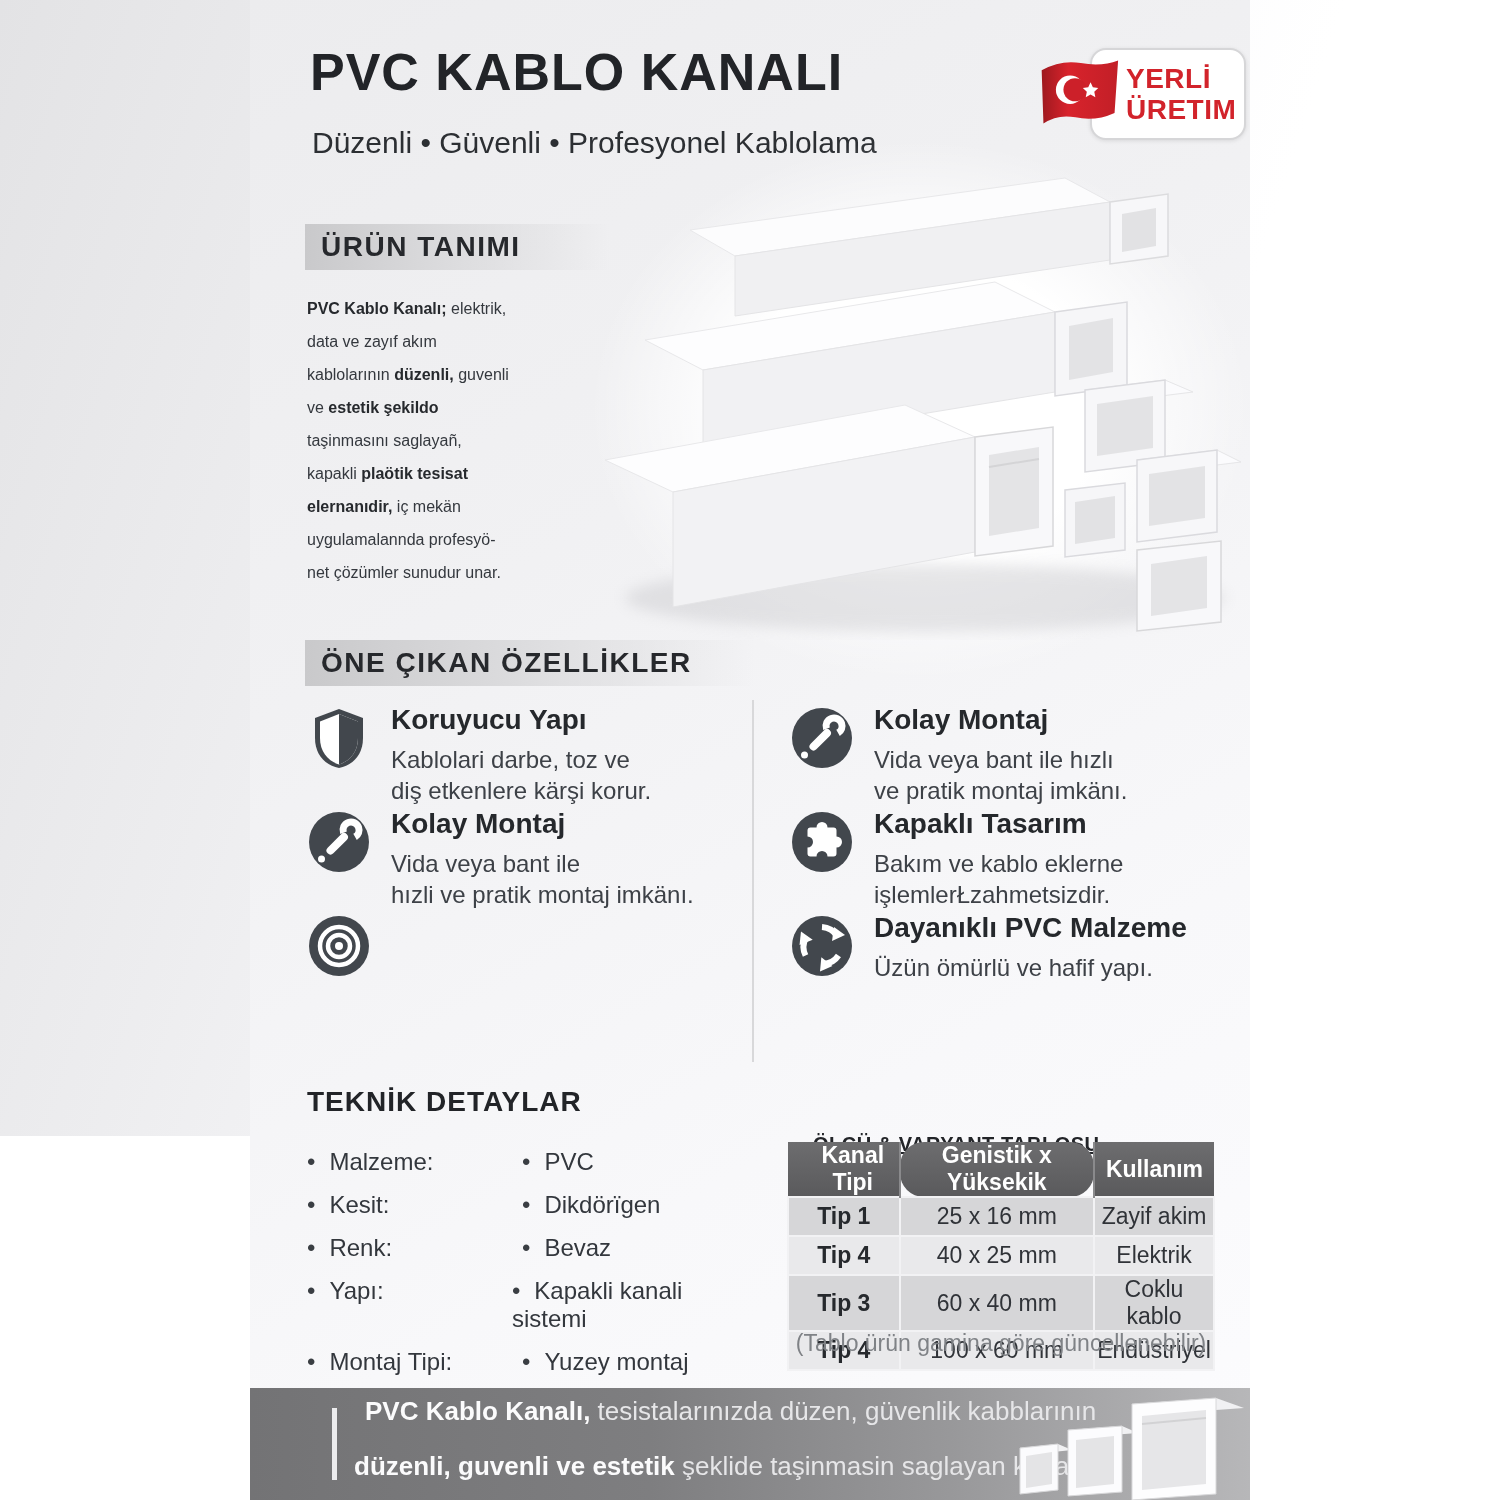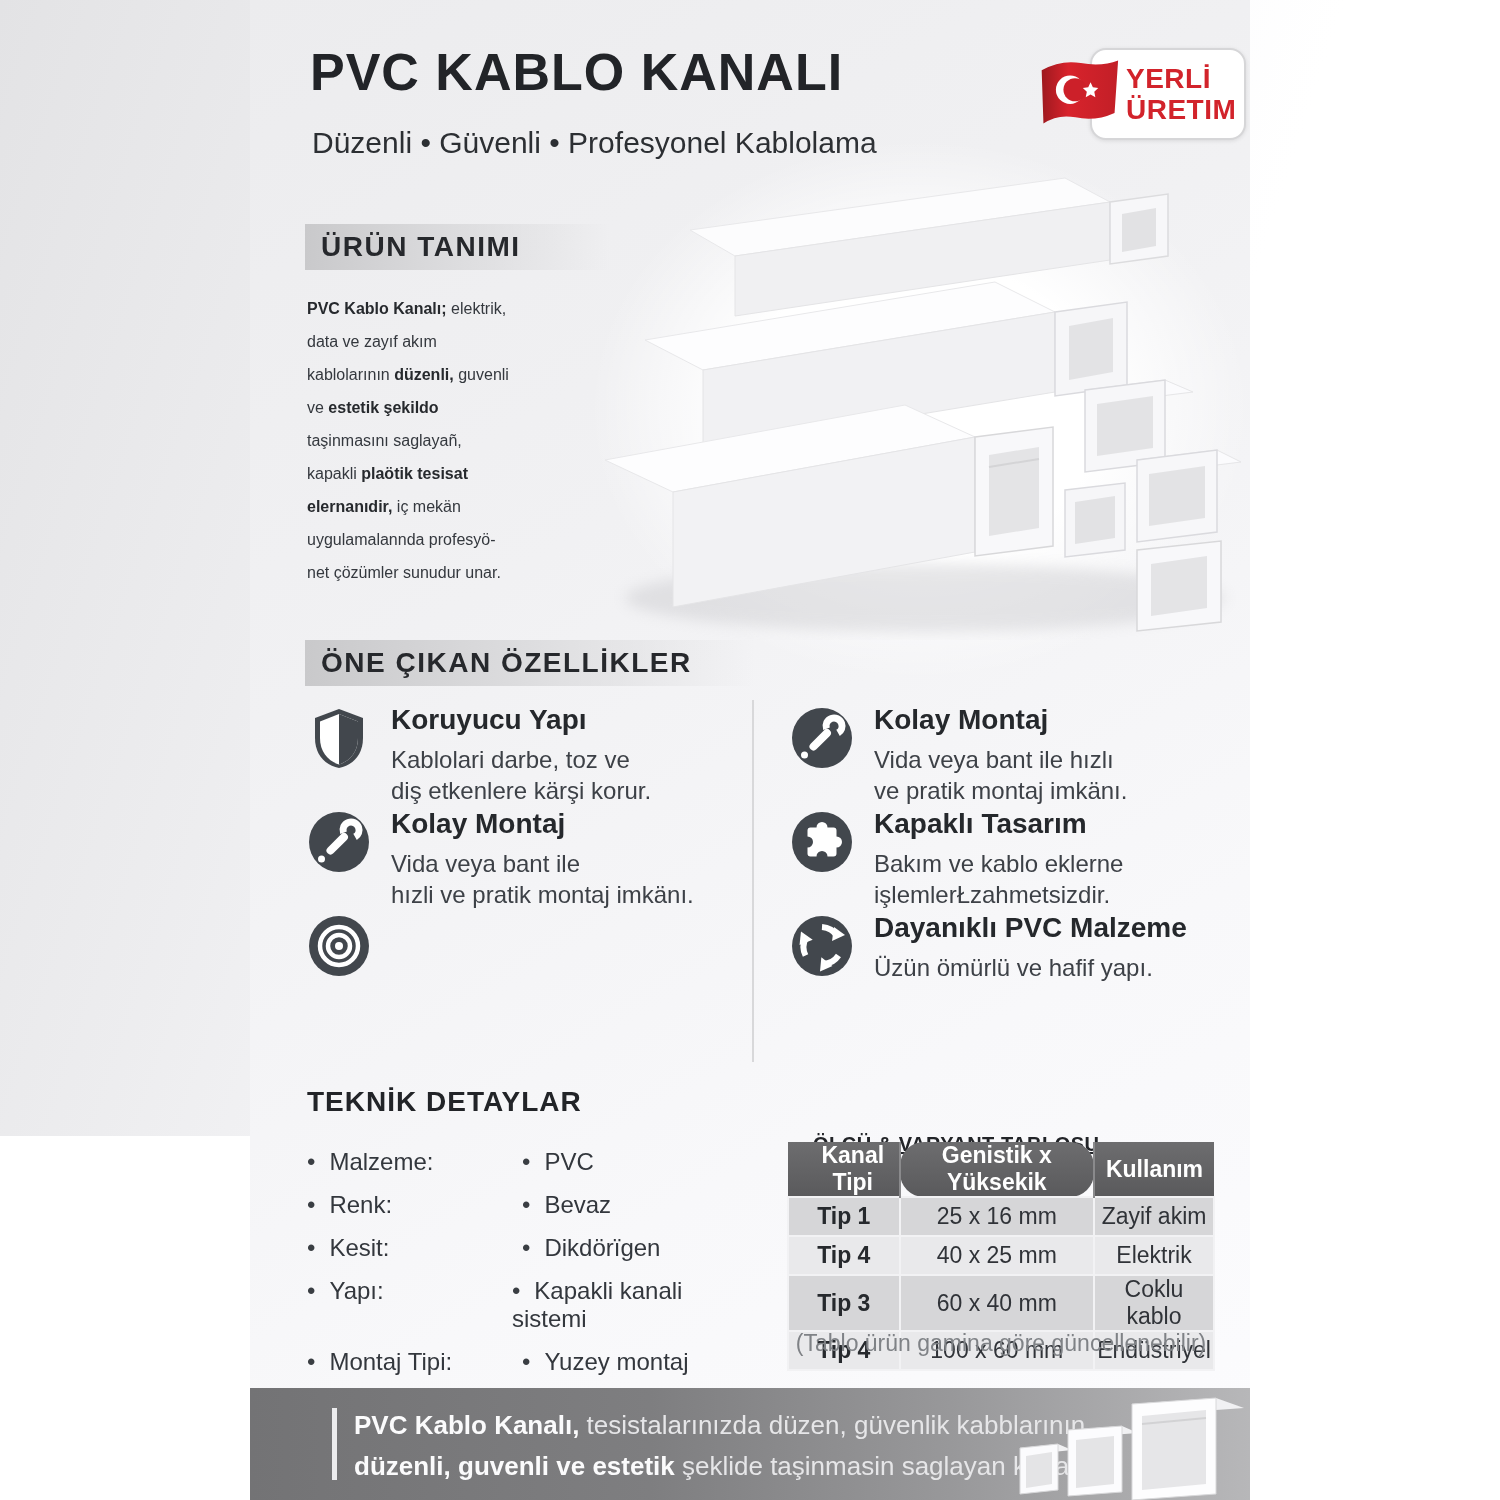--- a/index.html
+++ b/index.html
@@ -64,21 +64,21 @@
   .sizes tr.dark td { background:#d6d6d8; }
   .sizes tr.light td { background:#e9e9eb; }
   .c1 { width:112px;padding-left:19px; } .c2 { width:196px;border-radius:24px; } .c3 { width:120px; }
   .note { position:absolute; left:537px; top:1330px; width:428px; text-align:center; font-size:23px; color:#7f8286; }
 
   
   .footer { position:absolute; left:0; top:1388px; width:1000px; height:112px;
             background:linear-gradient(90deg,#737375 0%,#7e7e80 40%,#98989a 70%,#b7b7b9 100%); }
   .footer-bar { position:absolute; left:82px; top:20px; width:5px; height:72px; background:#ececee; }
   .fline { position:absolute; left:104px; font-size:26px; color:#e6e6e8; white-space:nowrap; }
-  #fline1 { top:22px; }
+  #fline1 { top:8px;margin-left:11px; }
   #fline2 { top:63px; }
   .footer .b { color:#fbfbfc; }
   .footer-art { position:absolute; right:2px; bottom:0; width:236px; height:110px; }
 </style>
 </head>
 <body>
 
 <div class="canvas">
   <div class="panel">
 
@@ -249,26 +249,26 @@
       </div>
     </div>
 
     <div class="tech-h">TEKNİK DETAYLAR</div>
     <div class="tech-list">
       <div class="tech-row">
         <div class="tech-label bullet">Malzeme:</div>
         <div class="tech-value bullet">PVC</div>
       </div>
       <div class="tech-row">
+        <div class="tech-label bullet">Kesit:</div>
+        <div class="tech-value bullet">Dikdörïgen</div>
+      </div>
+      <div class="tech-row">
         <div class="tech-label bullet">Renk:</div>
         <div class="tech-value bullet">Bevaz</div>
-      </div>
-      <div class="tech-row">
-        <div class="tech-label bullet">Kesit:</div>
-        <div class="tech-value bullet">Dikdörïgen</div>
       </div>
       <div class="tech-row">
         <div class="tech-label bullet">Yapı:</div>
         <div class="tech-value bullet">Kapakli kanali sistemi</div>
       </div>
       <div class="tech-row">
         <div class="tech-label bullet">Montaj Tipi:</div>
         <div class="tech-value bullet">Yuzey montaj</div>
       </div>
       <div class="tech-row">

